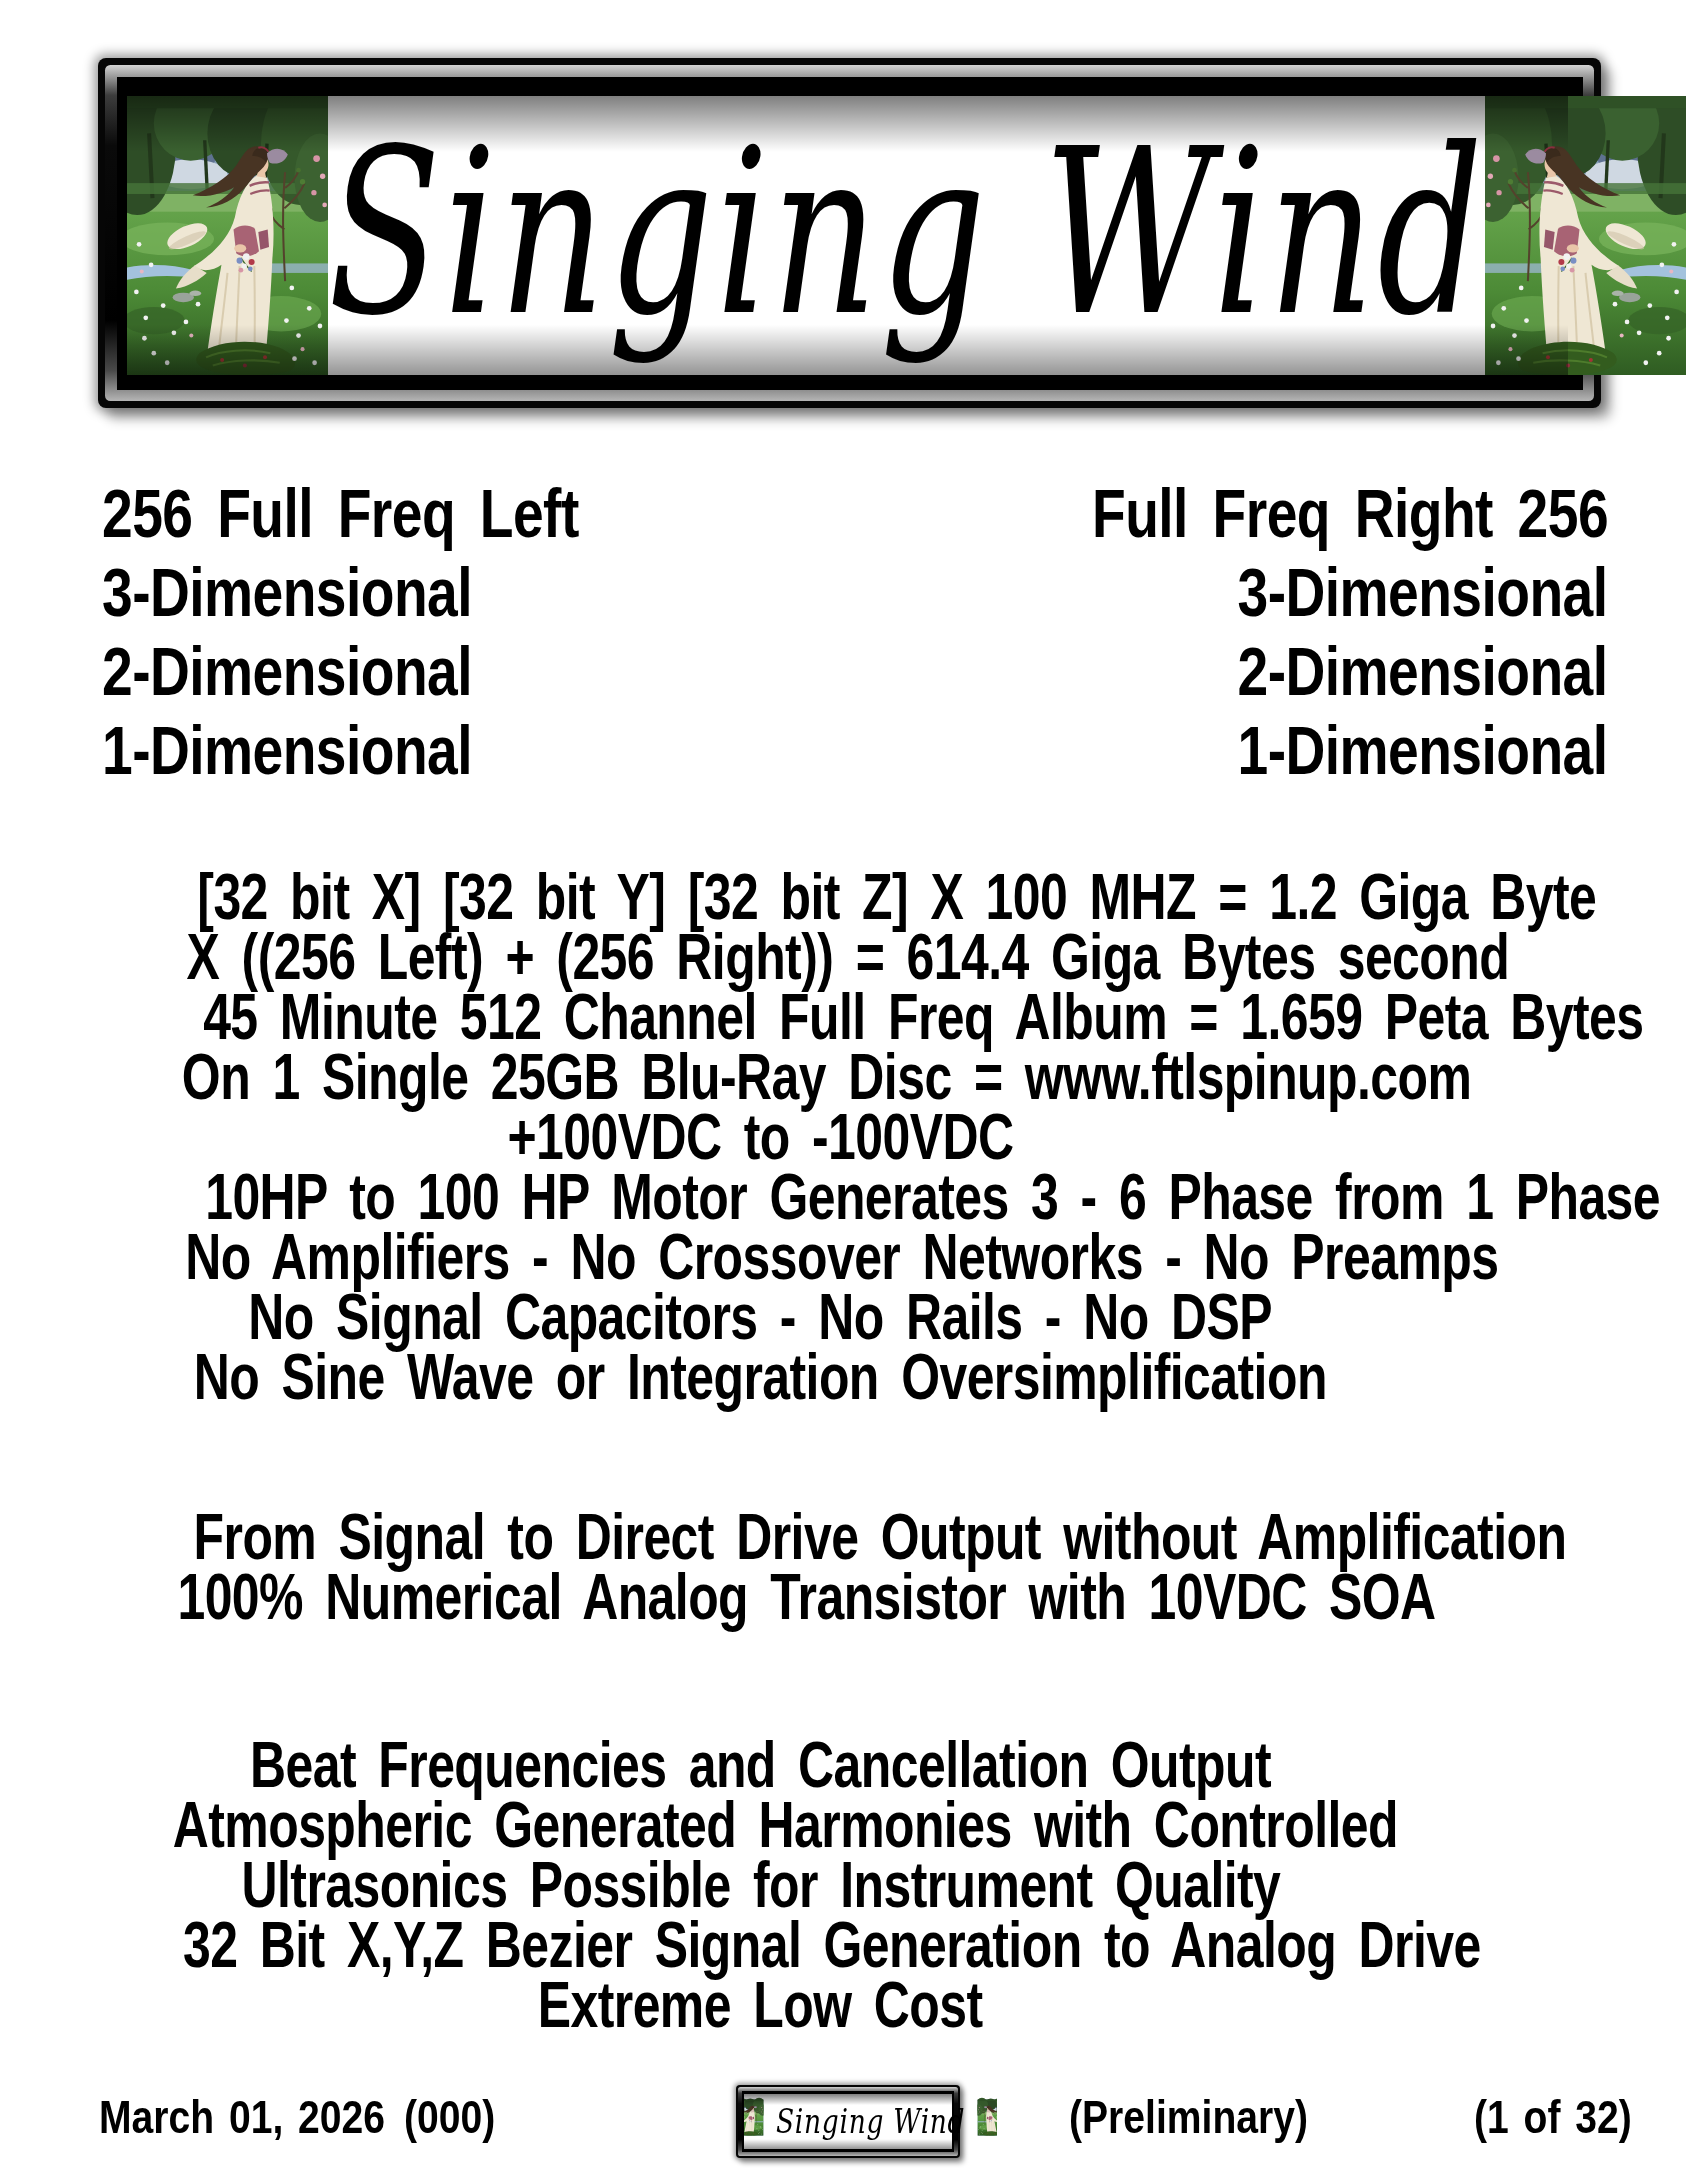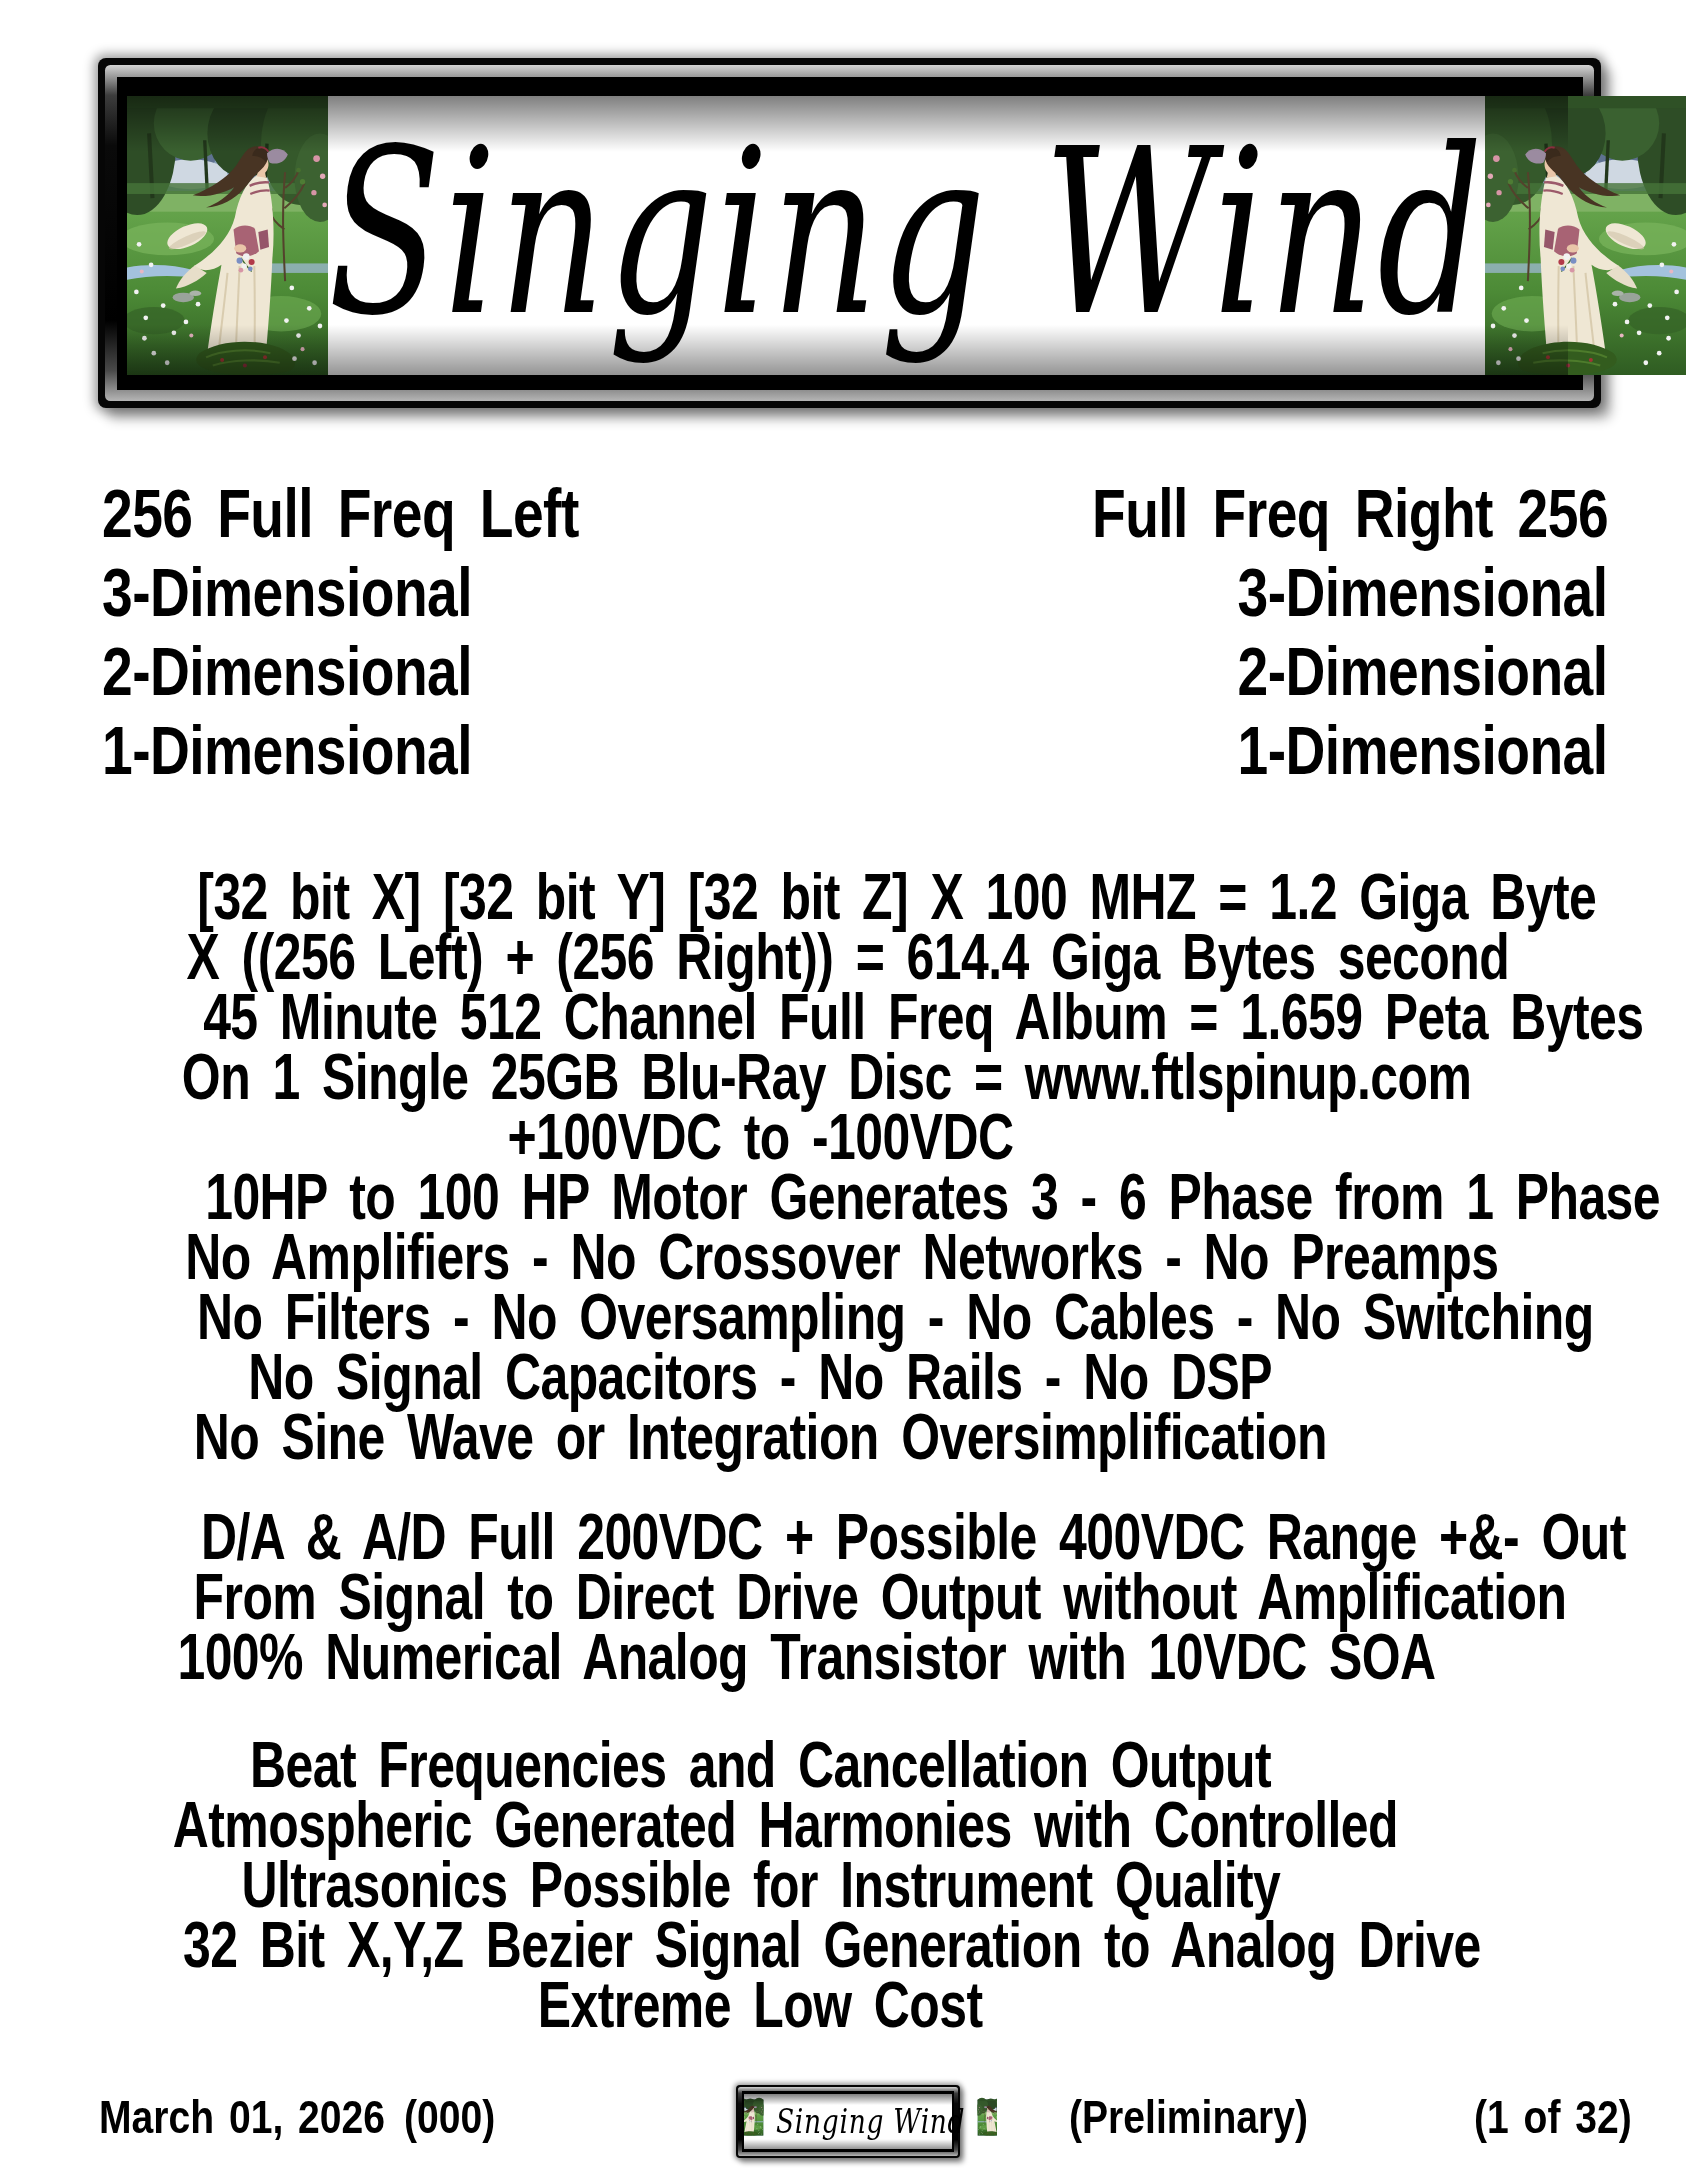--- a/index.html
+++ b/index.html
@@ -201,27 +201,25 @@
   </div>
 
   <div class="specs block1">
     <div class="line"><span class="cond">[32 bit X] [32 bit Y] [32 bit Z] X 100 MHZ = 1.2 Giga Byte</span></div>
     <div class="line"><span class="cond">X ((256 Left) + (256 Right)) = 614.4 Giga Bytes second</span></div>
     <div class="line"><span class="cond">45 Minute 512 Channel Full Freq Album = 1.659 Peta Bytes</span></div>
     <div class="line"><span class="cond">On 1 Single 25GB Blu-Ray Disc = www.ftlspinup.com</span></div>
     <div class="line"><span class="cond">+100VDC to -100VDC</span></div>
     <div class="line"><span class="cond">10HP to 100 HP Motor Generates 3 - 6 Phase from 1 Phase</span></div>
     <div class="line"><span class="cond">No Amplifiers - No Crossover Networks - No Preamps</span></div>
-    <div class="line"><span class="cond">No Filters - No Oversampling - No Cables - No Switching</span></div>
     <div class="line"><span class="cond">No Signal Capacitors - No Rails - No DSP</span></div>
     <div class="line"><span class="cond">No Sine Wave or Integration Oversimplification</span></div>
   </div>
 
   <div class="specs block2">
-    <div class="line"><span class="cond">D/A &amp; A/D Full 200VDC + Possible 400VDC Range +&amp;- Out</span></div>
     <div class="line"><span class="cond">From Signal to Direct Drive Output without Amplification</span></div>
     <div class="line"><span class="cond">100% Numerical Analog Transistor with 10VDC SOA</span></div>
   </div>
 
   <div class="specs block3">
     <div class="line"><span class="cond">Beat Frequencies and Cancellation Output</span></div>
     <div class="line"><span class="cond">Atmospheric Generated Harmonies with Controlled</span></div>
     <div class="line"><span class="cond">Ultrasonics Possible for Instrument Quality</span></div>
     <div class="line"><span class="cond">32 Bit X,Y,Z Bezier Signal Generation to Analog Drive</span></div>
     <div class="line"><span class="cond">Extreme Low Cost</span></div>

